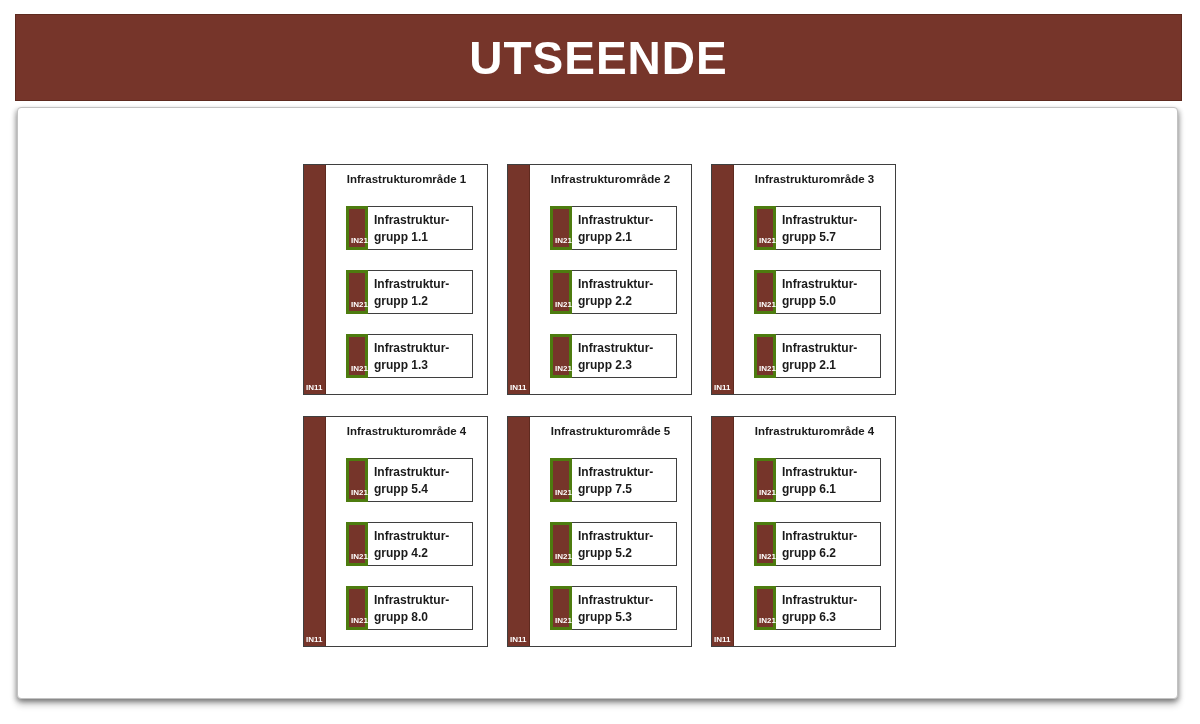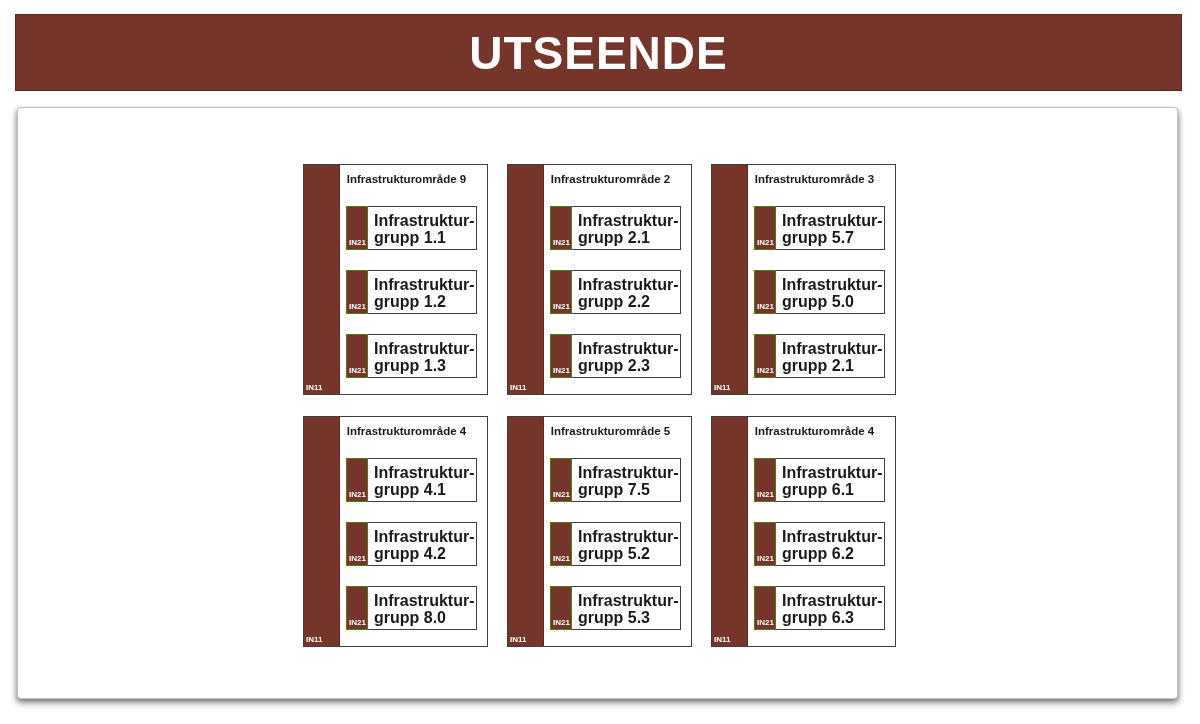--- a/index.html
+++ b/index.html
@@ -14,21 +14,21 @@
   }
   .stage {
     position: absolute;
     left: 0; top: 0;
     width: 1200px; height: 724px;
   }
   
   .banner {
     position: absolute;
     left: 15px; top: 14px;
-    width: 1167px; height: 77px;
+    width: 1167px; height: 87px;
     background: #76352A;
     border: 1px solid #5E2A1F;
     box-sizing: border-box;
     display: flex;
     align-items: center;
     justify-content: center;
   }
   .banner-title {
     color: #ffffff;
     font-size: 46px;
@@ -56,21 +56,21 @@
     width: 185px; height: 231px;
     background: #ffffff;
     border: 1px solid #3f3f3f;
     box-sizing: border-box;
   }
   .c1 { left: 285px; } .c2 { left: 489px; } .c3 { left: 693px; }
   .r1 { top: 56px; }  .r2 { top: 308px; }
   .area-bar {
     position: absolute;
     left: 0; top: 0;
-    width: 36px; height: 100%;
+    width: 22px; height: 100%;
     background: #76352A;
     border-right: 1px solid #5E2A1F;
     box-sizing: border-box;
   }
   .badge {
     position: absolute;
     left: 2px; bottom: 2px;
     color: #ffffff;
     font-size: 8px;
     font-weight: 600;
@@ -90,53 +90,53 @@
     position: absolute;
     left: 42px;
     width: 127px; height: 44px;
     display: flex;
   }
   .g1 { top: 41px; } .g2 { top: 105px; } .g3 { top: 169px; }
   .group-badge {
     position: relative;
     width: 22px;
     background: #76352A;
-    border: 1px solid #4d7c0f;
+    border: 3px solid #4d7c0f;
     box-sizing: border-box;
     flex: 0 0 22px;
   }
   .group-label {
     flex: 1;
     background: #ffffff;
     border: 1px solid #3f3f3f;
     border-left: none;
     box-sizing: border-box;
     padding: 5px 2px 0 6px;
     color: #1a1a1a;
-    font-size: 16px;
+    font-size: 12px;
     font-weight: 600;
     line-height: 17px;
   }
 </style>
 </head>
 <body>
 
 <div class="stage">
 
   <div class="banner">
     <span class="banner-title">UTSEENDE</span>
   </div>
 
   <div class="card">
 
     <div class="area c1 r1">
       <div class="area-bar">
         <span class="badge">IN11</span>
       </div>
-      <div class="area-title">Infrastrukturområde 9</div>
+      <div class="area-title">Infrastrukturområde 1</div>
       <div class="group g1">
         <div class="group-badge">
           <span class="badge">IN21</span>
         </div>
         <div class="group-label">
           <div>Infrastruktur-</div>
           <div>grupp 1.1</div>
         </div>
       </div>
       <div class="group g2">
@@ -231,21 +231,21 @@
       <div class="area-bar">
         <span class="badge">IN11</span>
       </div>
       <div class="area-title">Infrastrukturområde 4</div>
       <div class="group g1">
         <div class="group-badge">
           <span class="badge">IN21</span>
         </div>
         <div class="group-label">
           <div>Infrastruktur-</div>
-          <div>grupp 4.1</div>
+          <div>grupp 5.4</div>
         </div>
       </div>
       <div class="group g2">
         <div class="group-badge">
           <span class="badge">IN21</span>
         </div>
         <div class="group-label">
           <div>Infrastruktur-</div>
           <div>grupp 4.2</div>
         </div>

